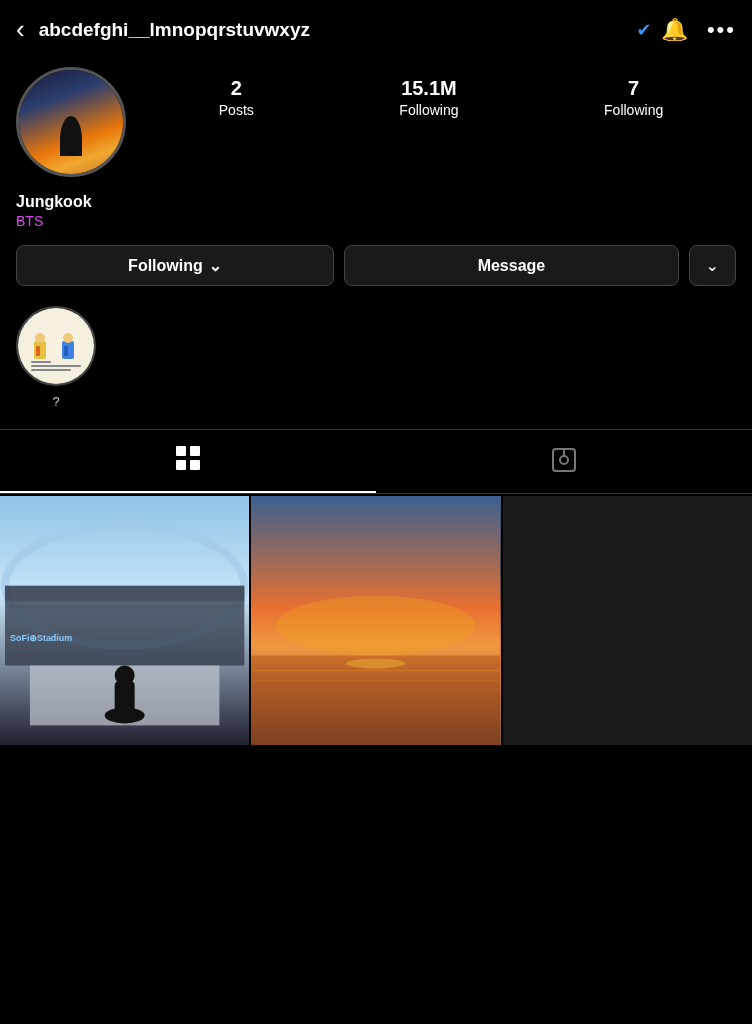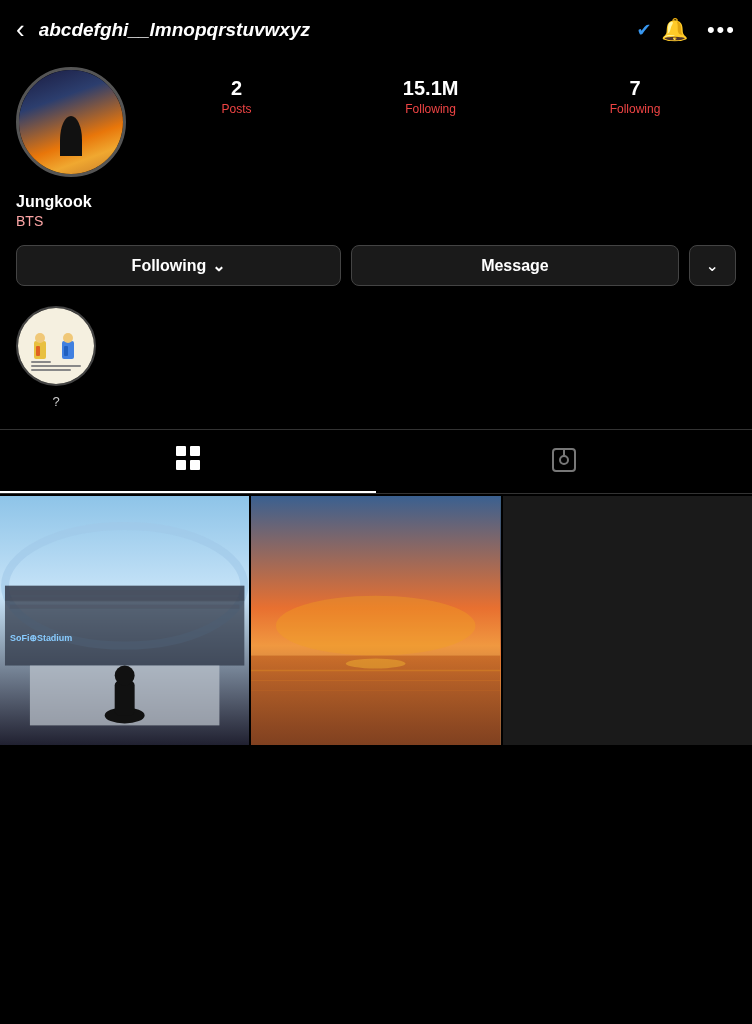--- a/index.html
+++ b/index.html
@@ -25,21 +25,20 @@
       cursor: pointer;
       margin-right: 4px;
     }
     .header-username {
       flex: 1;
       font-size: 19px;
       font-weight: 600;
       white-space: nowrap;
       overflow: hidden;
       text-overflow: ellipsis;
-      font-style: italic;
     }
     .header-verified {
       color: #3897f0;
       font-size: 18px;
       margin-left: 4px;
     }
     .header-icons {
       display: flex;
       align-items: center;
       gap: 18px;
@@ -99,36 +98,36 @@
       display: flex;
       flex-direction: column;
       align-items: center;
       gap: 2px;
     }
     .stat-number {
       font-size: 20px;
       font-weight: 700;
     }
     .stat-label {
-      font-size: 12px;
-      color: #ef4444;
+      font-size: 14px;
+      color: #ffffff;
     }
 
     
     .bio-section {
       padding: 0 32px 16px 16px;
     }
     .bio-name {
       font-size: 16px;
       font-weight: 700;
       margin-bottom: 2px;
     }
     .bio-subtitle {
       font-size: 14px;
-      color: #fca5a5;
+      color: #d946ef;
     }
 
     
     .action-buttons {
       display: flex;
       gap: 10px;
       padding: 0 16px 20px 16px;
     }
     .btn-following {
       flex: 1;
@@ -146,21 +145,21 @@
       gap: 6px;
     }
     .btn-message {
       flex: 1;
       background: #1a1a1a;
       border: 1.5px solid #444;
       border-radius: 8px;
       color: #fff;
       font-size: 16px;
       font-weight: 600;
-      padding: 10px 1px;
+      padding: 10px 8px;
       cursor: pointer;
     }
     .btn-chevron {
       background: #1a1a1a;
       border: 1.5px solid #444;
       border-radius: 8px;
       color: #fff;
       font-size: 16px;
       padding: 10px 16px;
       cursor: pointer;

